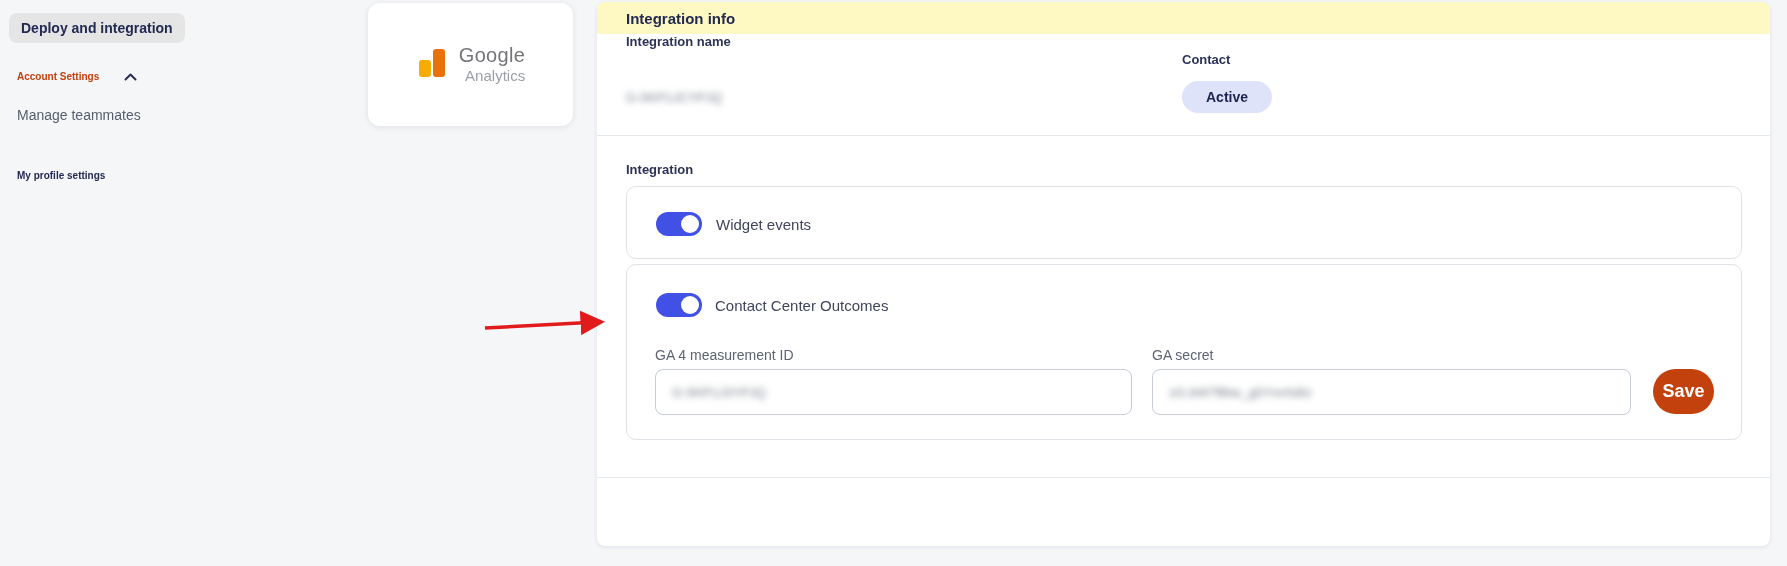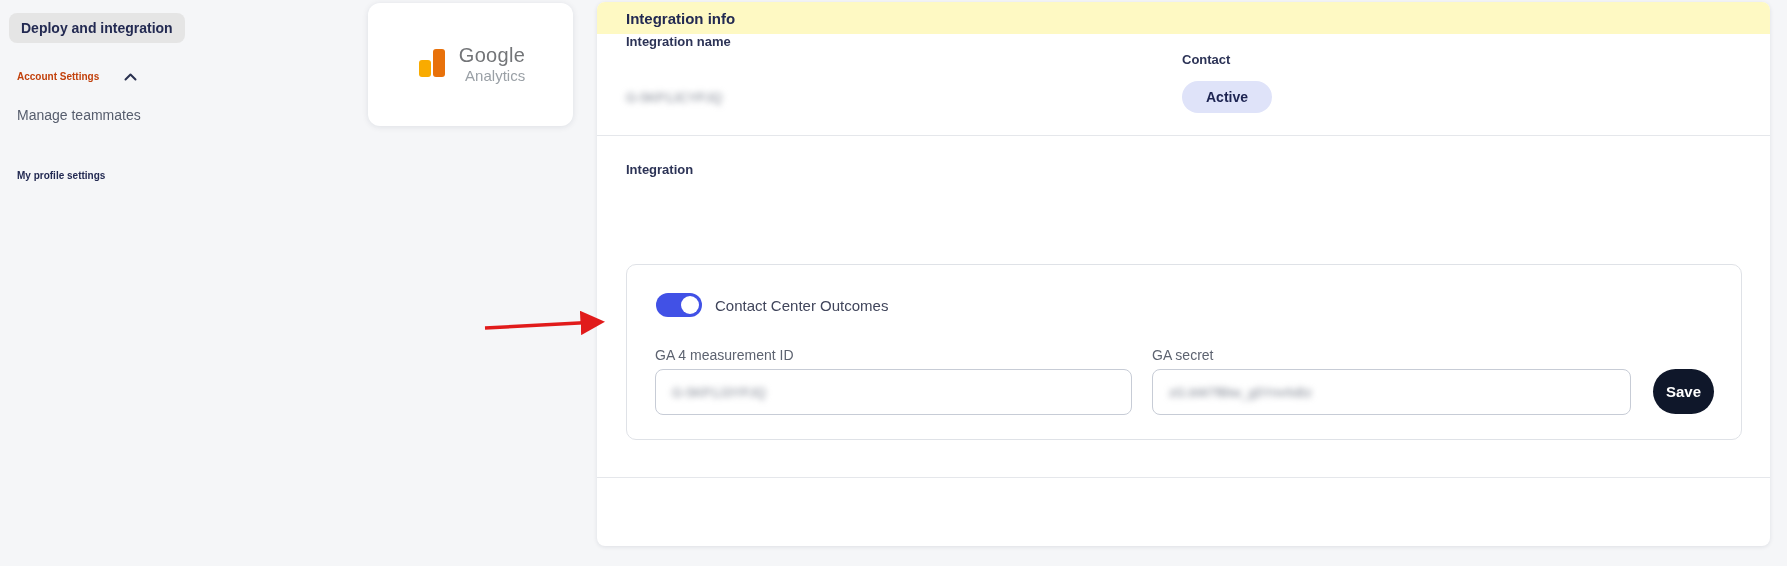--- a/index.html
+++ b/index.html
@@ -110,22 +110,22 @@
     position:absolute; top:104px; height:46px;
     border:1px solid #c7ccd6; border-radius:8px; background:#fff;
     display:flex; align-items:center; padding:0 16px;
     cursor:text;
   }
   .ib1 { left:28px; width:477px; }
   .ib2 { left:525px; width:479px; }
 
   .save-btn {
     position:absolute; left:1026px; top:104px; width:61px; height:45px;
-    border:none; border-radius:23px; background:#0f172a;
-    color:#fff; font-size:15px; font-weight:700;
+    border:none; border-radius:23px; background:#c2410c;
+    color:#fff; font-size:18px; font-weight:700;
     font-family:"Liberation Sans", sans-serif;
     display:flex; align-items:center; justify-content:center;
     cursor:pointer;
   }
 
   .arrow-svg { left:478px; top:310px; pointer-events:none; }
 </style>
 </head>
 <body>
 
@@ -176,20 +176,26 @@
 
   <span class="field-label" style="left:585px; top:50px;">Contact</span>
   <span class="badge">
     <span>Active</span>
   </span>
 
   <div class="divider d1"></div>
 
   <span class="section-label">Integration</span>
 
+  <div class="card card1">
+    <span class="toggle t1">
+      <span class="knob"></span>
+    </span>
+    <span class="toggle-label t1-label">Widget events</span>
+  </div>
 
   <div class="card card2">
     <span class="toggle t2">
       <span class="knob"></span>
     </span>
     <span class="toggle-label t2-label">Contact Center Outcomes</span>
 
     <span class="input-label il1">GA 4 measurement ID</span>
     <div class="input-box ib1">
       <span class="redacted">G-5KP1J3YPJQ</span>

